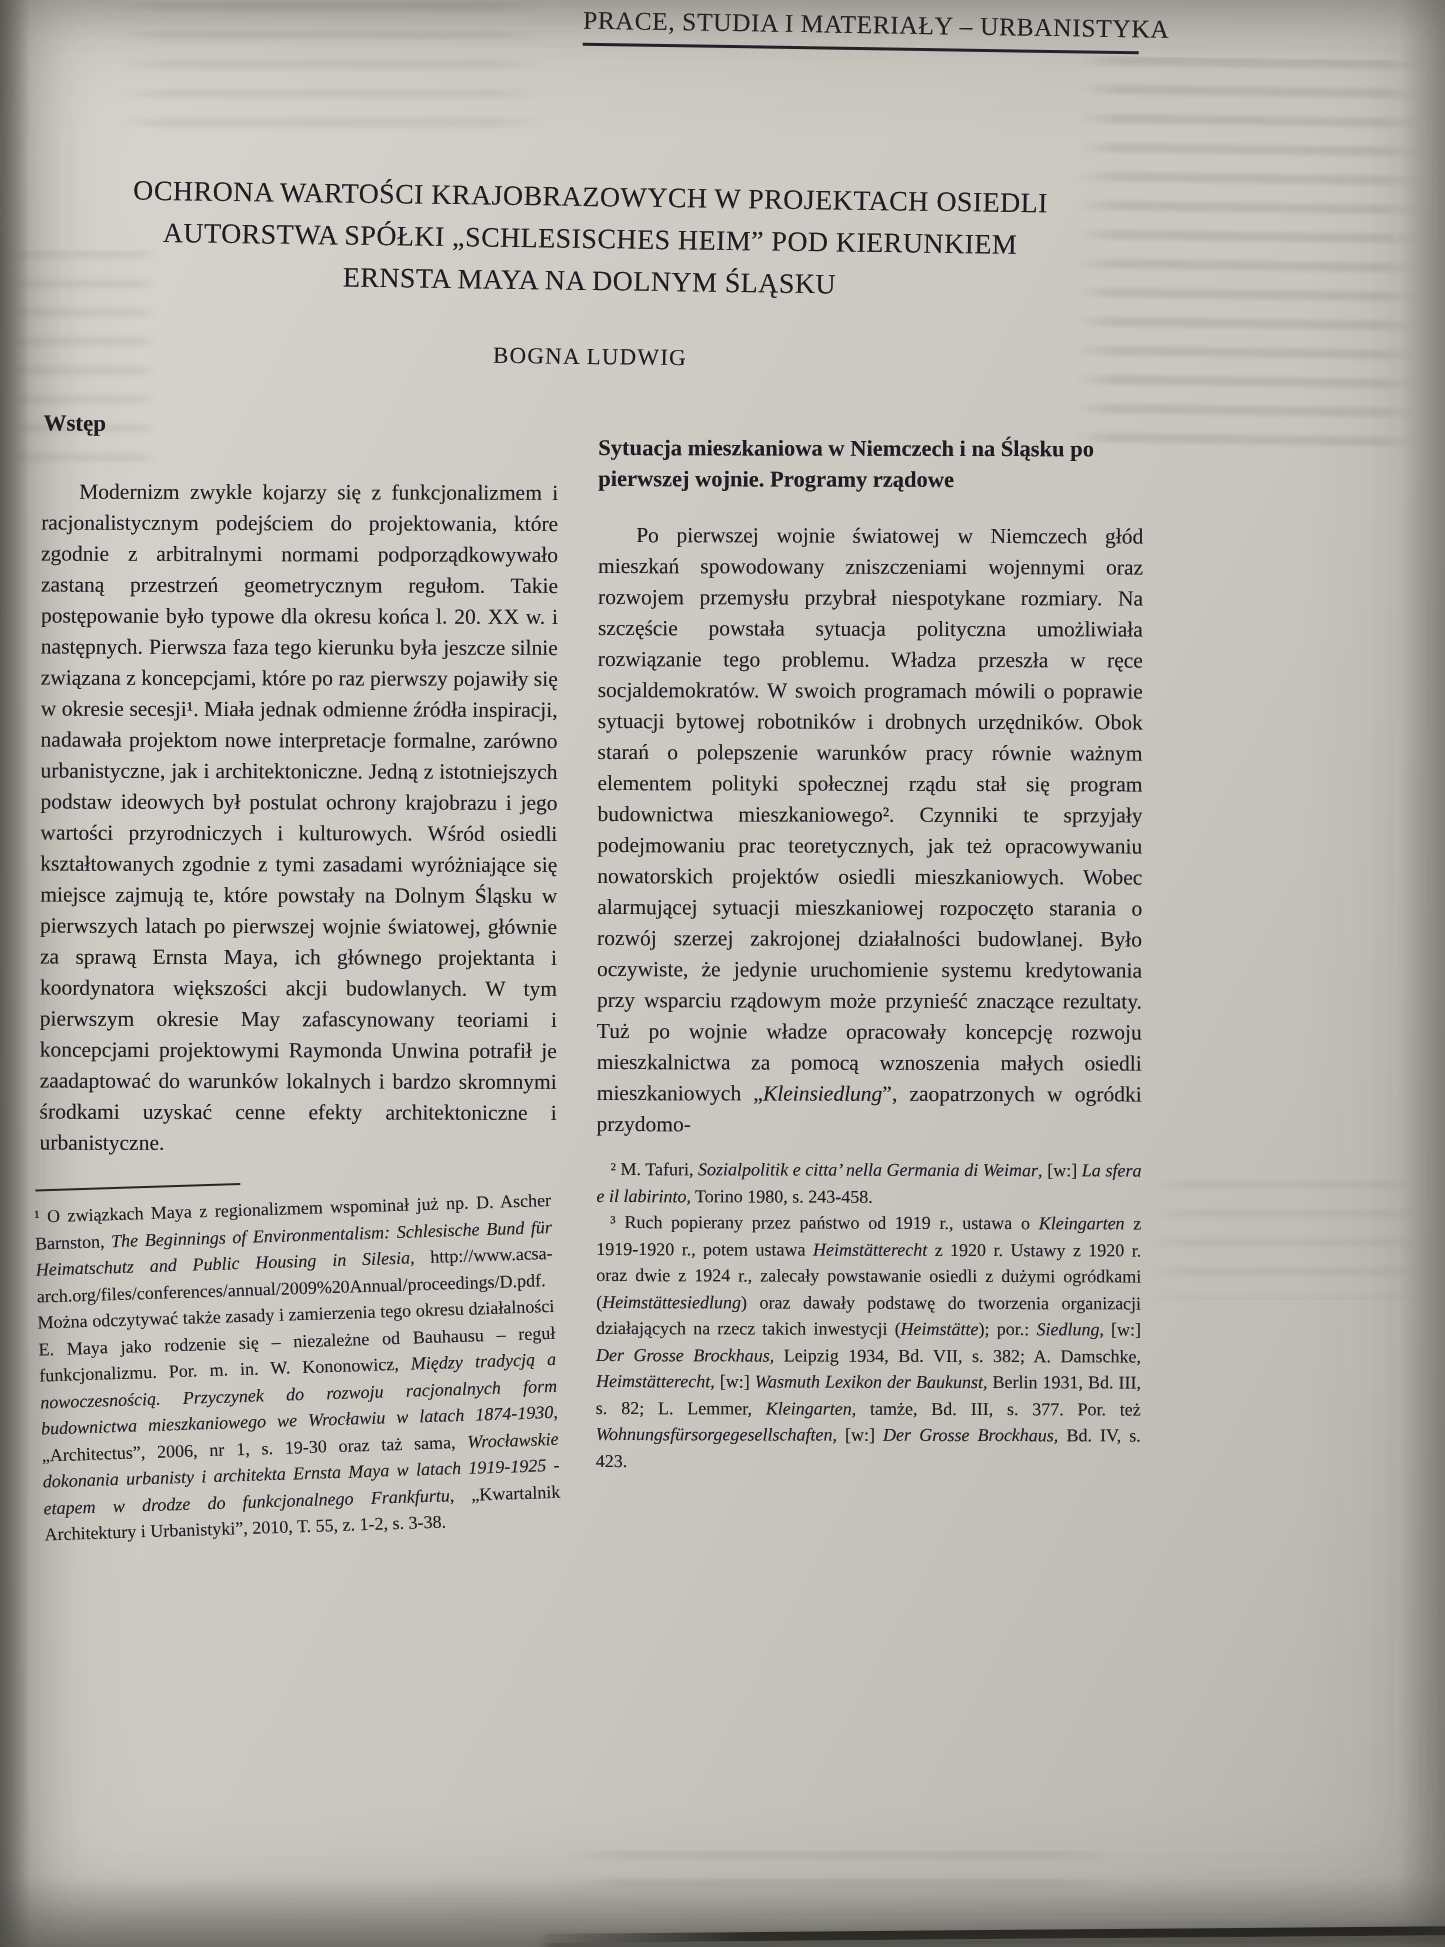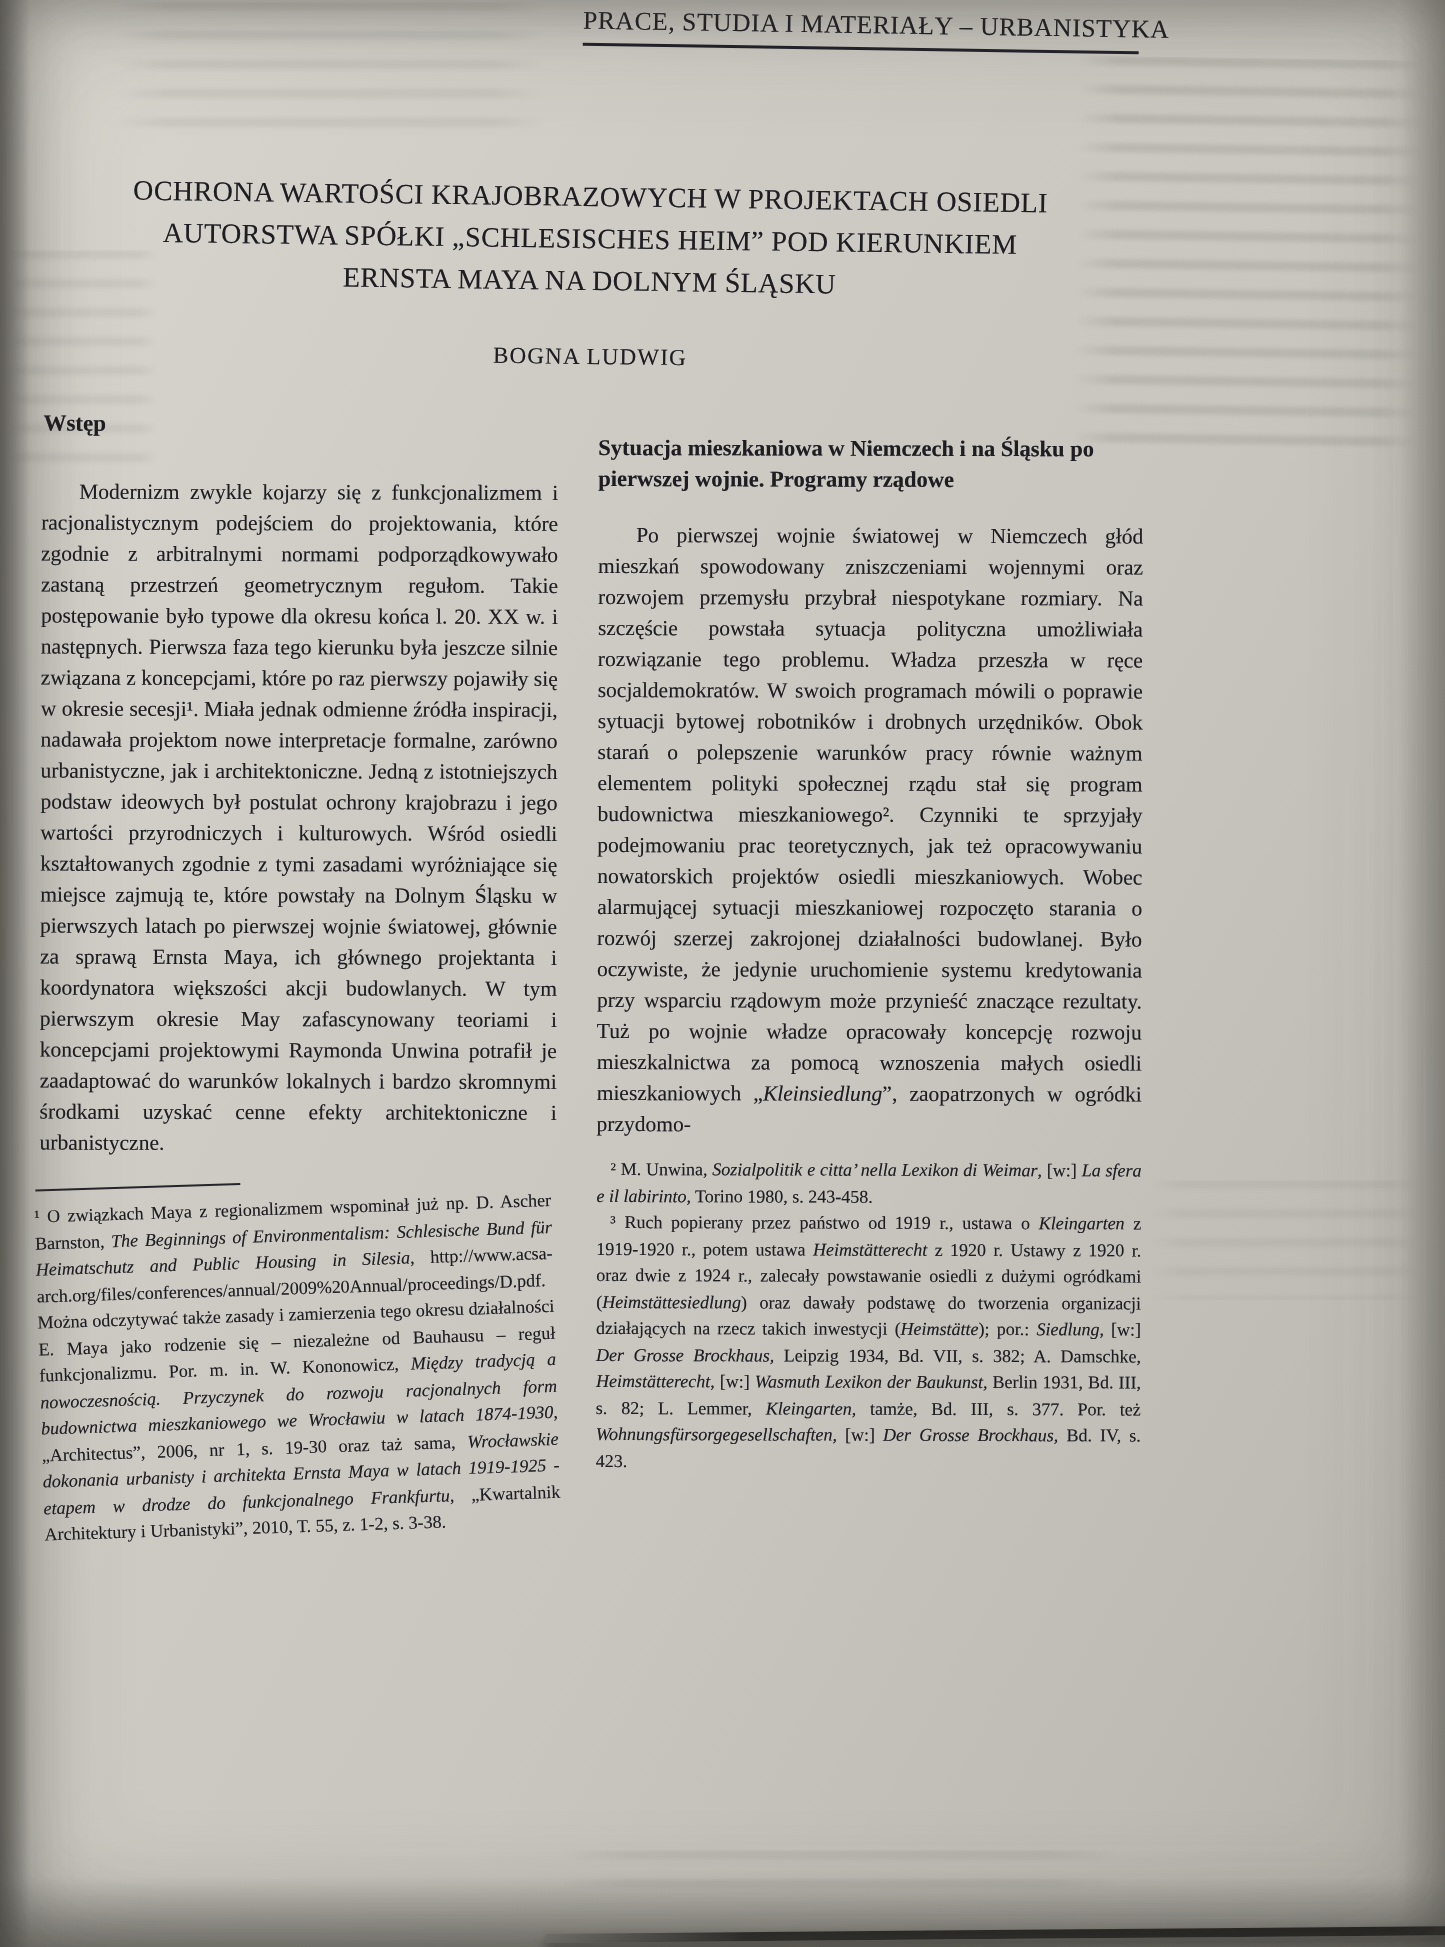--- a/index.html
+++ b/index.html
@@ -183,21 +183,21 @@
       <div class="fn-left">
         <div class="fn-rule"></div>
         <p class="footnote"><span>¹ O związkach Maya z regionalizmem wspominał już np. D. Ascher Barnston, </span><i>The Beginnings of Environmentalism: Schlesische Bund für Heimatschutz and Public Housing in Silesia</i><span>, http://www.acsa-arch.org/files/conferences/annual/2009%20Annual/proceedings/D.pdf. Można odczytywać także zasady i zamierzenia tego okresu działalności E. Maya jako rodzenie się – niezależne od Bauhausu – reguł funkcjonalizmu. Por. m. in. W. Kononowicz, </span><i>Między tradycją a nowoczesnością. Przyczynek do rozwoju racjonalnych form budownictwa mieszkaniowego we Wrocławiu w latach 1874-1930</i><span>, „Architectus”, 2006, nr 1, s. 19-30 oraz taż sama, </span><i>Wrocławskie dokonania urbanisty i architekta Ernsta Maya w latach 1919-1925 - etapem w drodze do funkcjonalnego Frankfurtu</i><span>, „Kwartalnik Architektury i Urbanistyki”, 2010, T. 55, z. 1-2, s. 3-38.</span></p>
       </div>
     </div>
 
     <div class="col-right">
       <h2 class="h-right">Sytuacja mieszkaniowa w Niemczech i na Śląsku po pierwszej wojnie. Programy rządowe</h2>
       <p class="body-text"><span>Po pierwszej wojnie światowej w Niemczech głód mieszkań spowodowany zniszczeniami wojennymi oraz rozwojem przemysłu przybrał niespotykane rozmiary. Na szczęście powstała sytuacja polityczna umożliwiała rozwiązanie tego problemu. Władza przeszła w ręce socjaldemokratów. W swoich programach mówili o poprawie sytuacji bytowej robotników i drobnych urzędników. Obok starań o polepszenie warunków pracy równie ważnym elementem polityki społecznej rządu stał się program budownictwa mieszkaniowego². Czynniki te sprzyjały podejmowaniu prac teoretycznych, jak też opracowywaniu nowatorskich projektów osiedli mieszkaniowych. Wobec alarmującej sytuacji mieszkaniowej rozpoczęto starania o rozwój szerzej zakrojonej działalności budowlanej. Było oczywiste, że jedynie uruchomienie systemu kredytowania przy wsparciu rządowym może przynieść znaczące rezultaty. Tuż po wojnie władze opracowały koncepcję rozwoju mieszkalnictwa za pomocą wznoszenia małych osiedli mieszkaniowych „</span><i>Kleinsiedlung</i><span>”, zaopatrzonych w ogródki przydomo-</span></p>
       <div class="fn-right">
-        <p class="footnote"><span>² M. Unwina, </span><i>Sozialpolitik e citta’ nella Lexikon di Weimar</i><span>, [w:] </span><i>La sfera e il labirinto,</i><span> Torino 1980, s. 243-458.</span></p>
+        <p class="footnote"><span>² M. Tafuri, </span><i>Sozialpolitik e citta’ nella Germania di Weimar</i><span>, [w:] </span><i>La sfera e il labirinto,</i><span> Torino 1980, s. 243-458.</span></p>
         <p class="footnote"><span>³ Ruch popierany przez państwo od 1919 r., ustawa o </span><i>Kleingarten</i><span> z 1919-1920 r., potem ustawa </span><i>Heimstätterecht</i><span> z 1920 r. Ustawy z 1920 r. oraz dwie z 1924 r., zalecały powstawanie osiedli z dużymi ogródkami (</span><i>Heimstättesiedlung</i><span>) oraz dawały podstawę do tworzenia organizacji działających na rzecz takich inwestycji (</span><i>Heimstätte</i><span>); por.: </span><i>Siedlung</i><span>, [w:] </span><i>Der Grosse Brockhaus,</i><span> Leipzig 1934, Bd. VII, s. 382; A. Damschke, </span><i>Heimstätterecht</i><span>, [w:] </span><i>Wasmuth Lexikon der Baukunst,</i><span> Berlin 1931, Bd. III, s. 82; L. Lemmer, </span><i>Kleingarten</i><span>, tamże, Bd. III, s. 377. Por. też </span><i>Wohnungsfürsorgegesellschaften,</i><span> [w:] </span><i>Der Grosse Brockhaus,</i><span> Bd. IV, s. 423.</span></p>
       </div>
     </div>
 
   </div>
 
   <div class="edge edge-left"></div>
   <div class="edge edge-right"></div>
   <div class="edge edge-bottom"></div>
   <div class="bottom-line"></div>

